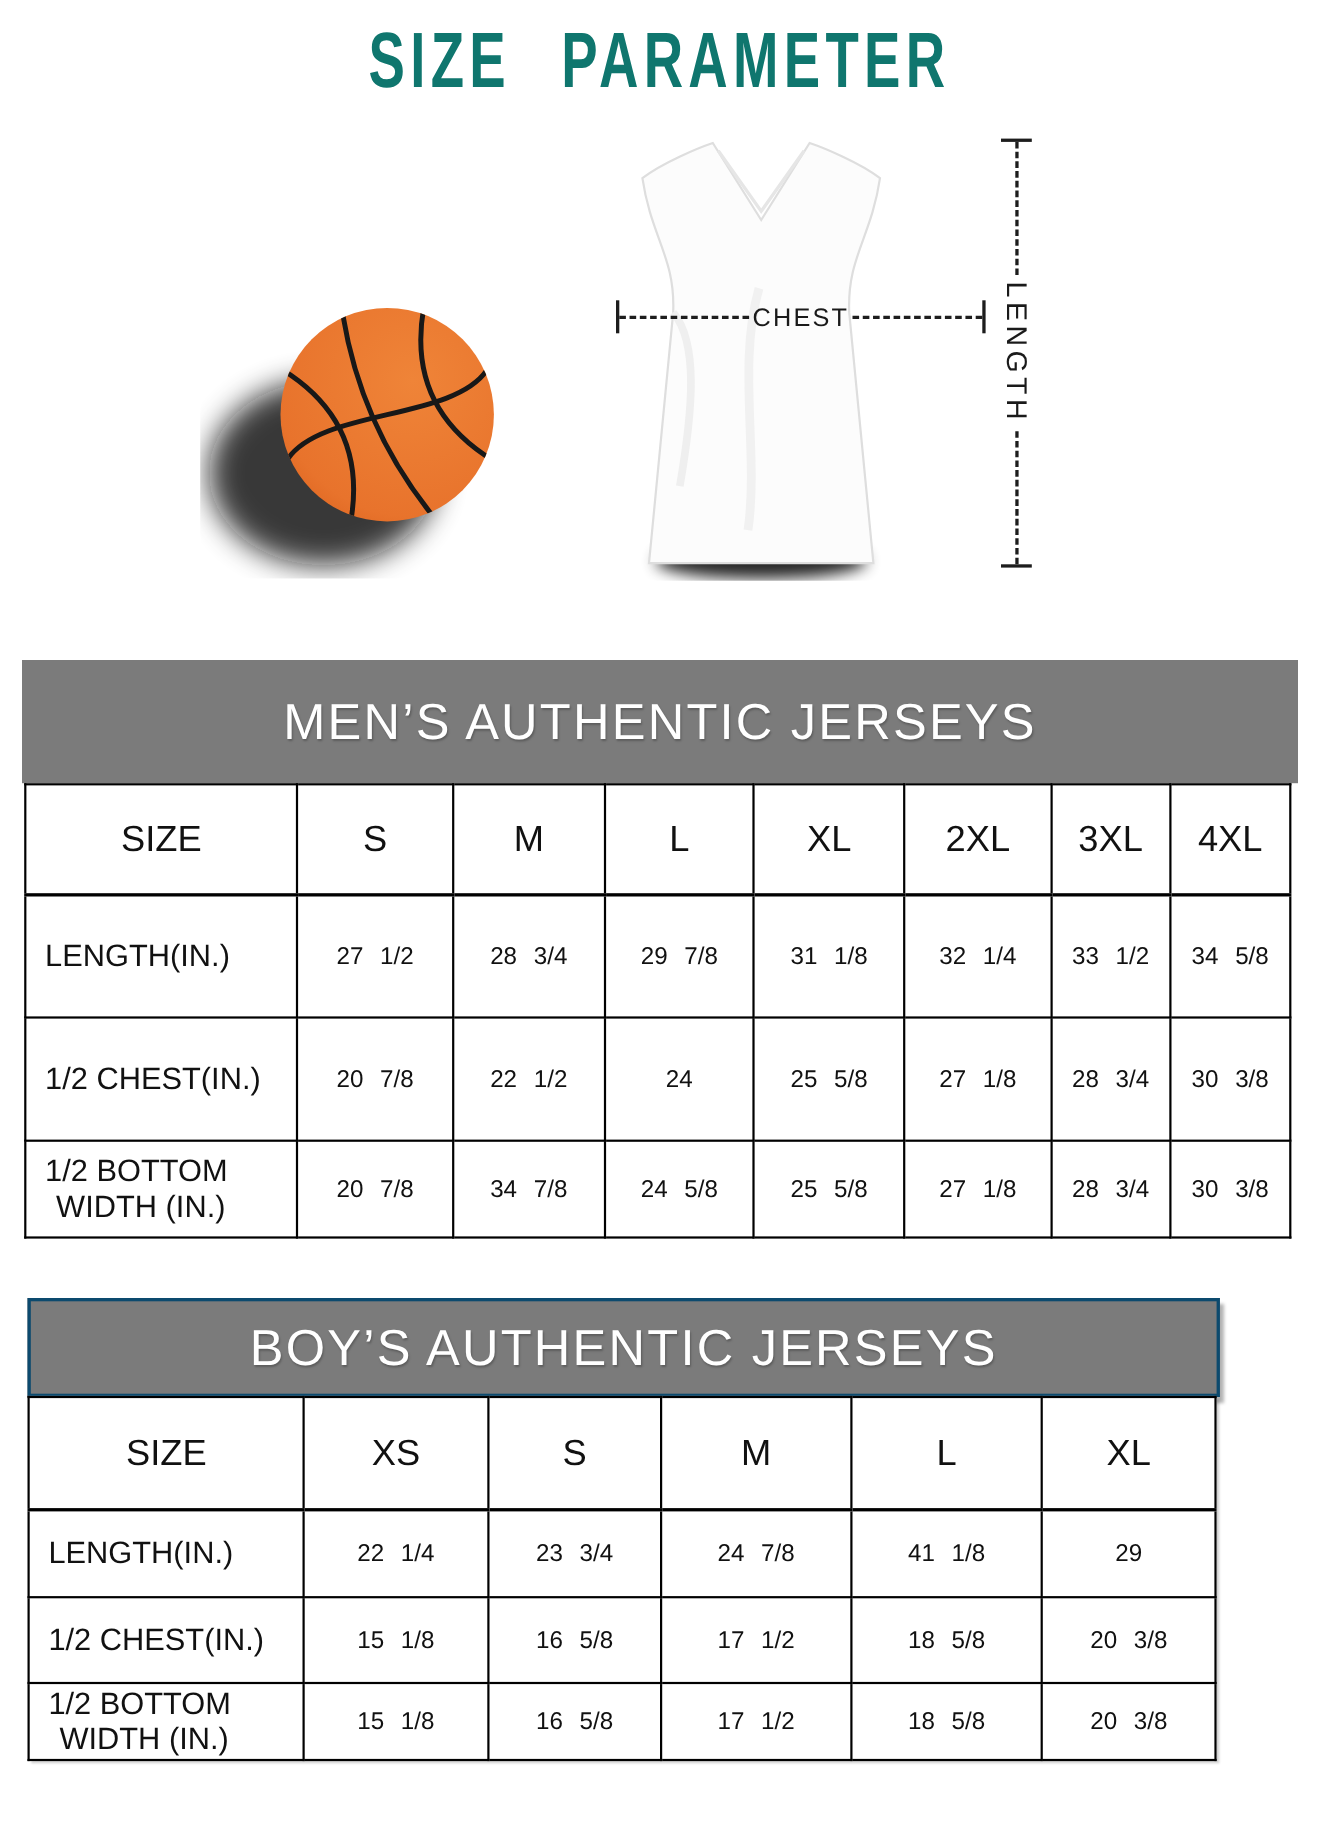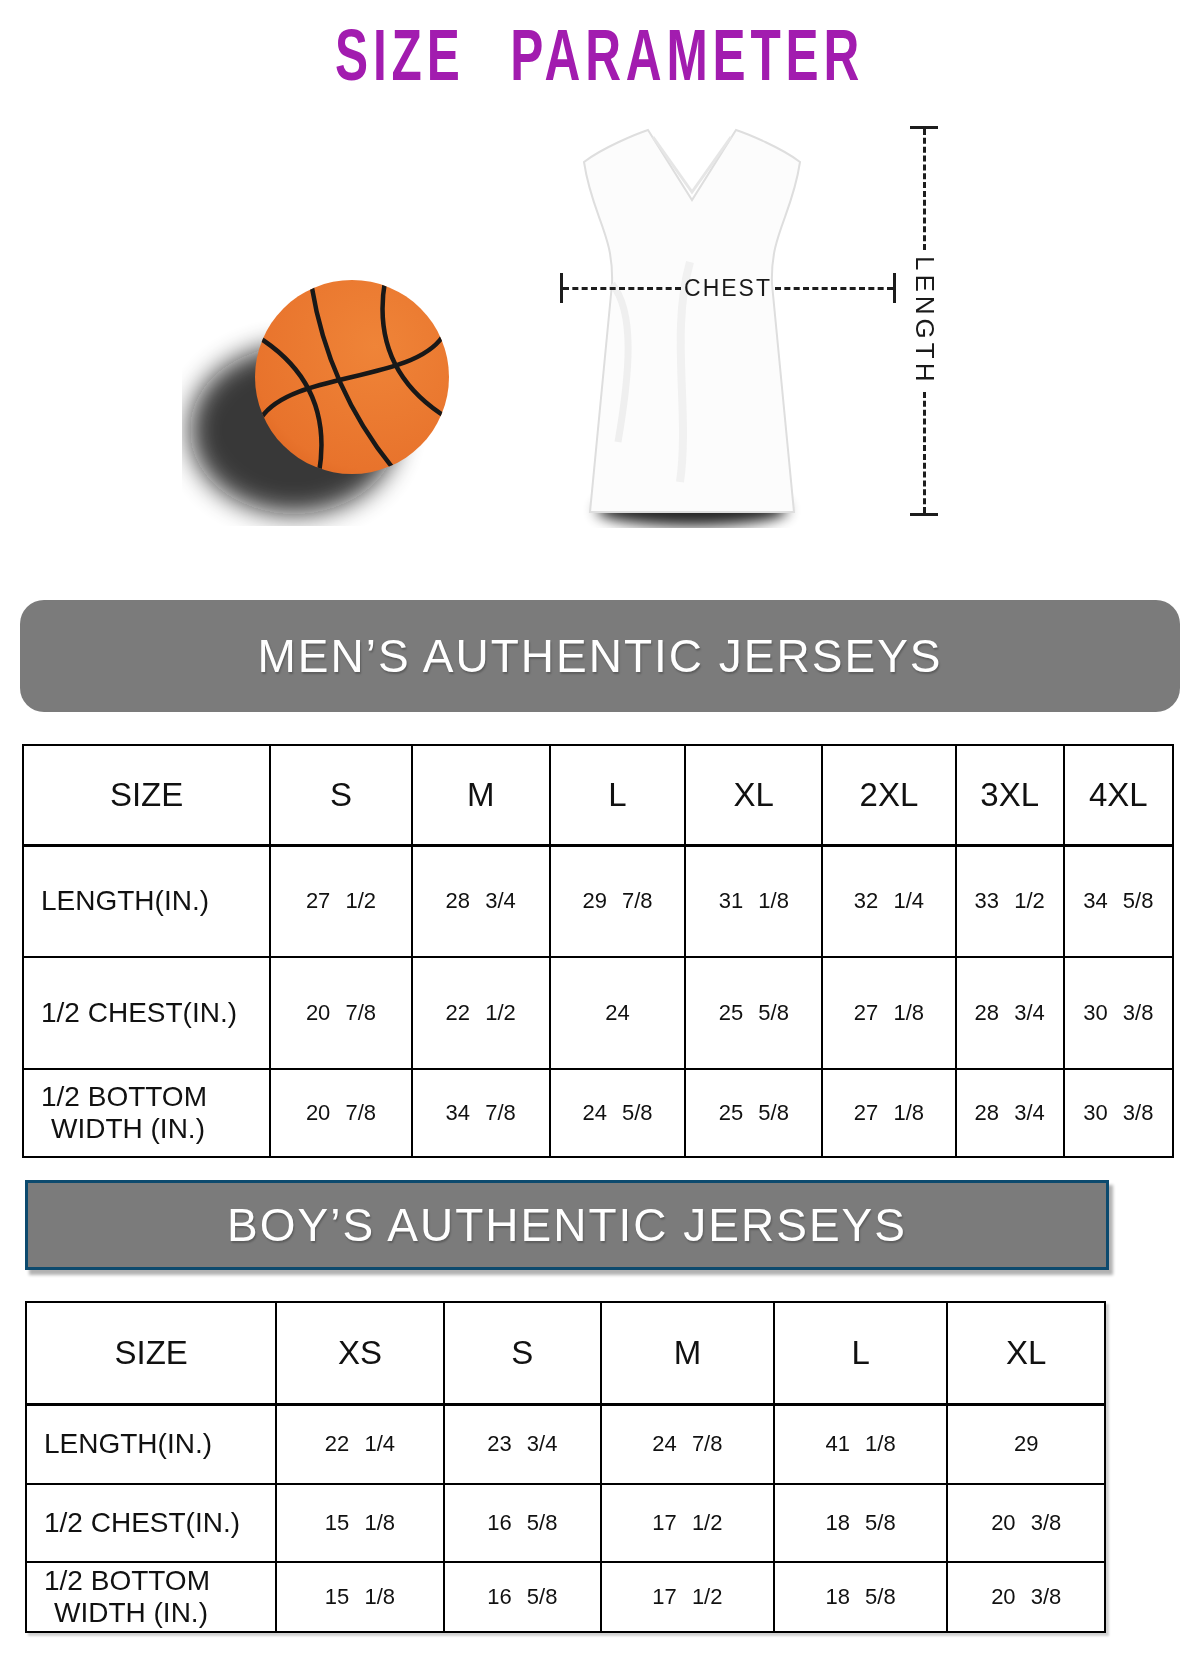--- a/index.html
+++ b/index.html
@@ -3,44 +3,44 @@
 <meta charset="utf-8">
 <style>
   html,body{margin:0;padding:0;}
   body{
     width:1200px;height:1675px;background:#ffffff;position:relative;overflow:hidden;
     font-family:"Liberation Sans",sans-serif;color:#161616;
   }
   .abs{position:absolute;}
 
   
-  #title{top:20px;left:0;width:100%;text-align:center;font-weight:bold;font-size:62px;color:#a21caf;}
+  #title{top:20px;left:0;width:100%;text-align:center;font-weight:bold;font-size:62px;color:#0f766e;}
   #title .stretch{display:inline-block;transform:scale(0.80,1.15);letter-spacing:6px;word-spacing:34px;white-space:nowrap;}
 
   
   .measure{display:flex;color:#1a1a1a;}
   #chest-line{left:560px;top:272px;width:336px;height:32px;flex-direction:row;align-items:center;}
   .vtick{width:3px;height:30px;background:#1d1d1d;flex:0 0 auto;}
   .hdash{flex:1 1 auto;height:0;border-top:3px dashed #1d1d1d;}
   #chest-label{font-size:23px;letter-spacing:2px;padding:0 3px;white-space:nowrap;}
   #length-line{left:906px;top:126px;width:36px;height:390px;flex-direction:column;align-items:center;}
   .htick{height:3px;width:28px;background:#1d1d1d;flex:0 0 auto;}
   .vdash{flex:1 1 auto;width:0;border-left:3px dashed #1d1d1d;}
   #length-label{writing-mode:vertical-rl;font-size:26px;letter-spacing:4px;padding:6px 0;white-space:nowrap;}
 
   
   .bar{
     background:#7b7b7b;color:#ffffff;display:flex;align-items:center;justify-content:center;
     font-size:46px;letter-spacing:2px;white-space:nowrap;text-shadow:1px 2px 2px rgba(0,0,0,0.25);
   }
-  #mens-bar{left:20px;top:600px;width:1160px;height:112px;border-radius:24px;}
+  #mens-bar{left:20px;top:600px;width:1160px;height:112px;}
   #boys-bar{left:25px;top:1180px;width:1078px;height:84px;border:3px solid #0c4a6e;box-shadow:4px 5px 3px rgba(0,0,0,0.30);}
 
   
-  table.size-table{position:absolute;border-collapse:collapse;table-layout:fixed;background:#fff;margin-top:32px;}
+  table.size-table{position:absolute;border-collapse:collapse;table-layout:fixed;background:#fff;}
   .size-table td{
     border:2px solid #000;text-align:center;vertical-align:middle;
     font-size:22px;word-spacing:9px;padding:0;overflow:hidden;color:#111;
   }
   .size-table tr.head td{font-size:33px;word-spacing:normal;border-bottom-width:3px;}
   .size-table td.rowlabel{text-align:left;padding-left:17px;font-size:28px;word-spacing:normal;}
   .size-table td.rowlabel .line{display:block;line-height:1.15;}
   .size-table td.rowlabel .line + .line{padding-left:10px;}
   #mens-table{left:22px;top:712px;width:1152px;}
   #boys-table{left:25px;top:1269px;width:1081px;box-shadow:3px 3px 2px rgba(0,0,0,0.18);}

